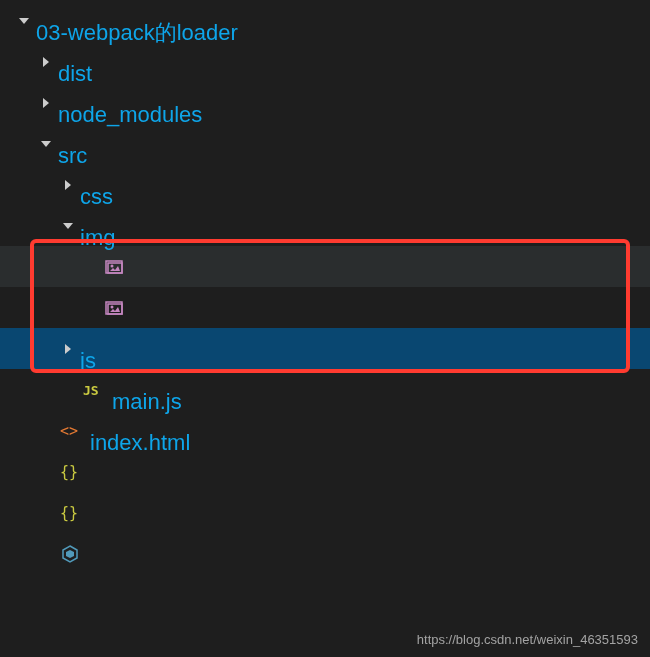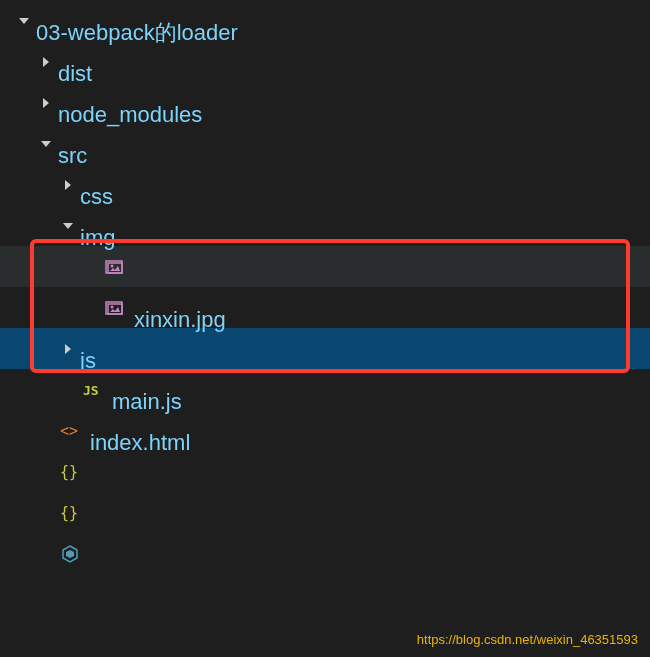--- a/index.html
+++ b/index.html
@@ -52,36 +52,36 @@
     .icon {
       width: 24px;
       height: 24px;
       display: inline-flex;
       align-items: center;
       justify-content: center;
       margin-right: 8px;
       flex-shrink: 0;
     }
     .label {
-      color: #7dd3fc;
+      color: #0ea5e9;
       white-space: nowrap;
       font-size: 22px;
       margin-top: 24px;
     }
     .highlight-box {
       position: absolute;
       border: 4px solid #ff3b30;
       border-radius: 6px;
       pointer-events: none;
     }
     .watermark {
       position: absolute;
       bottom: 10px;
       right: 12px;
-      color: #eab308;
+      color: #a3a3a3;
       font-size: 13px;
     }
   </style>
 </head>
 <body>
 
 <div class="tree-row">
   <span class="indent" style="width:12px"></span>
   <span class="chevron">
     <svg width="16" height="16" viewBox="0 0 16 16">
@@ -158,21 +158,20 @@
   <span class="indent" style="width:78px"></span>
   <span class="no-chevron"></span>
   <span class="icon">
     <svg width="20" height="20" viewBox="0 0 20 20">
         <rect x="2" y="4" width="16" height="12" fill="none" stroke="#c586c0" stroke-width="1.5"></rect>
         <rect x="4" y="6" width="14" height="10" fill="none" stroke="#c586c0" stroke-width="1.5"></rect>
         <circle cx="8" cy="9" r="1.5" fill="#c586c0"></circle>
         <path d="M6 14l3-3 2 2 3-4 2 5H6z" fill="#c586c0"></path>
       </svg>
   </span>
-  <span class="label">xinxin.jpg</span>
 </div>
 
 <div class="tree-row selected">
   <span class="indent" style="width:56px"></span>
   <span class="chevron">
     <svg width="16" height="16" viewBox="0 0 16 16">
         <path d="M5 3l6 5-6 5V3z"></path>
       </svg>
   </span>
   <span class="label">js</span>

